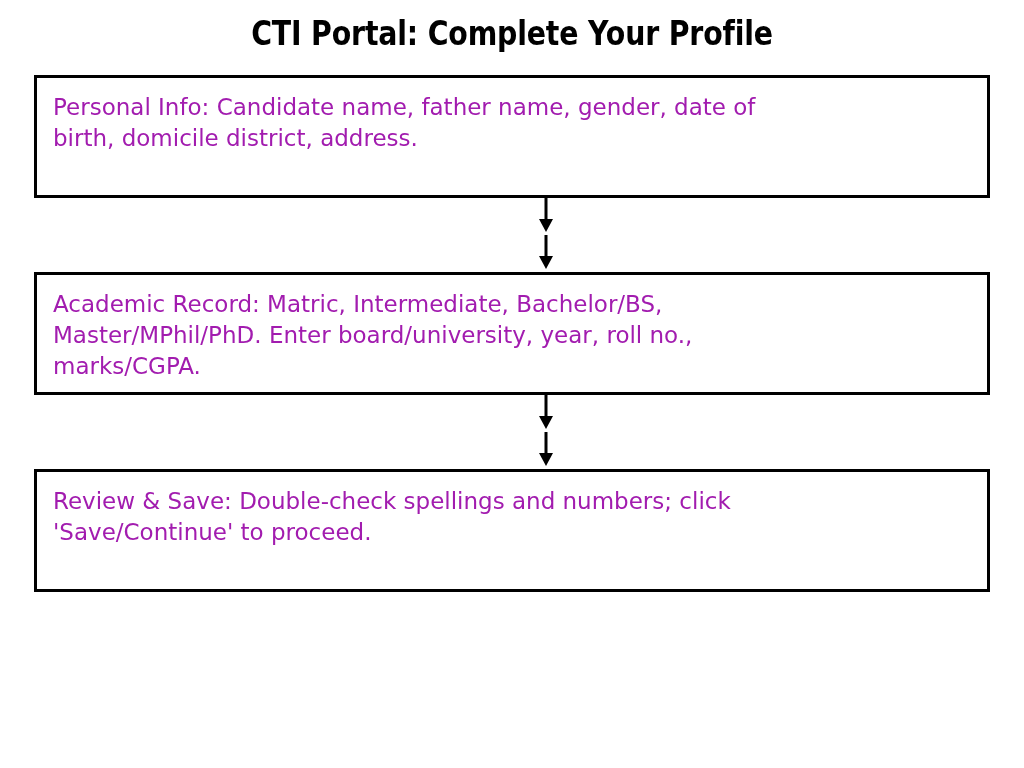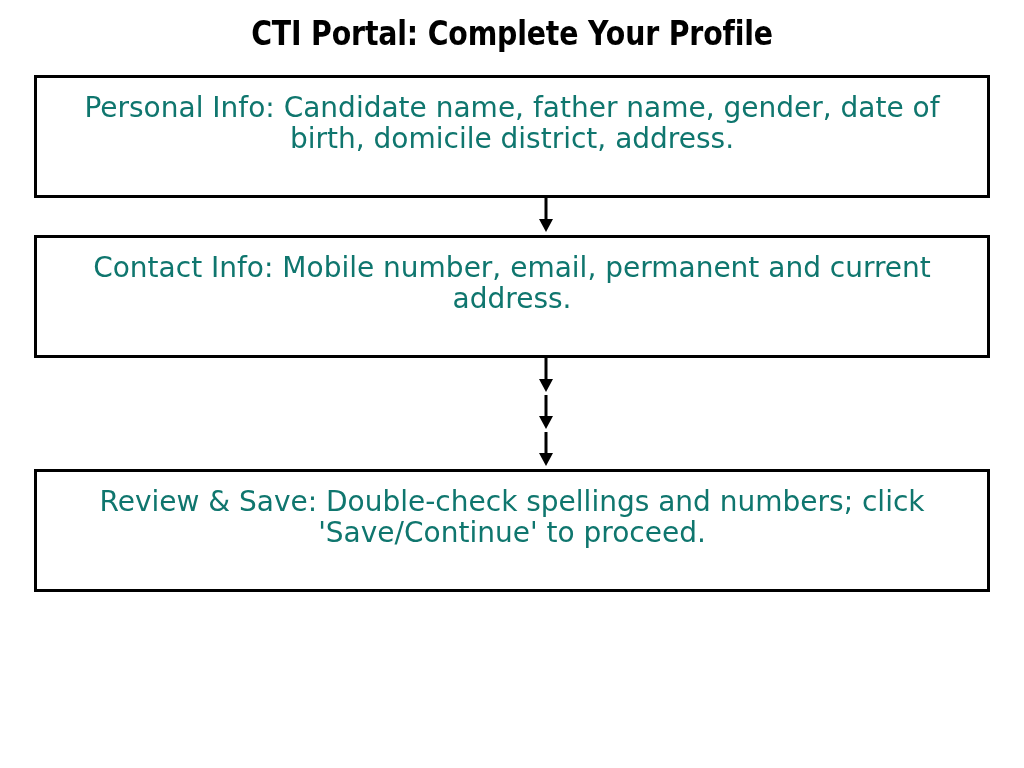--- a/index.html
+++ b/index.html
@@ -47,25 +47,25 @@
     box-sizing: border-box;
     width: 956px;
     height: 123px;
     border: 3px solid #000000;
     background: #ffffff;
     padding: 14px 16px 0 16px;
     overflow: hidden;
   }
   .node-text {
     font-family: "DejaVu Sans", sans-serif;
-    font-size: 28px;
+    font-size: 23px;
     line-height: 31px;
-    color: #0f766e;
+    color: #a21caf;
     white-space: pre-line;
-    text-align: center;
+    text-align: left;
   }
   .connector {
     position: relative;
     width: 956px;
     height: 37px;
   }
   .connector svg {
     position: absolute;
     left: 470px;
     top: 0;
@@ -86,32 +86,33 @@
 birth, domicile district, address.</div>
     </div>
 
     <div class="connector">
       <svg width="84" height="37" viewBox="0 0 84 37">
         <rect x="40.5" y="0" width="3" height="23" fill="#000000"></rect>
         <polygon points="35,21 49,21 42,34" fill="#000000"></polygon>
       </svg>
     </div>
 
-    <div class="node">
-      <div class="node-text">Contact Info: Mobile number, email, permanent and current
-address.</div>
-    </div>
 
     <div class="connector">
       <svg width="84" height="37" viewBox="0 0 84 37">
         <rect x="40.5" y="0" width="3" height="23" fill="#000000"></rect>
         <polygon points="35,21 49,21 42,34" fill="#000000"></polygon>
       </svg>
     </div>
 
+    <div class="node">
+      <div class="node-text">Academic Record: Matric, Intermediate, Bachelor/BS,
+Master/MPhil/PhD. Enter board/university, year, roll no.,
+marks/CGPA.</div>
+    </div>
 
     <div class="connector">
       <svg width="84" height="37" viewBox="0 0 84 37">
         <rect x="40.5" y="0" width="3" height="23" fill="#000000"></rect>
         <polygon points="35,21 49,21 42,34" fill="#000000"></polygon>
       </svg>
     </div>
 
 
     <div class="connector">

